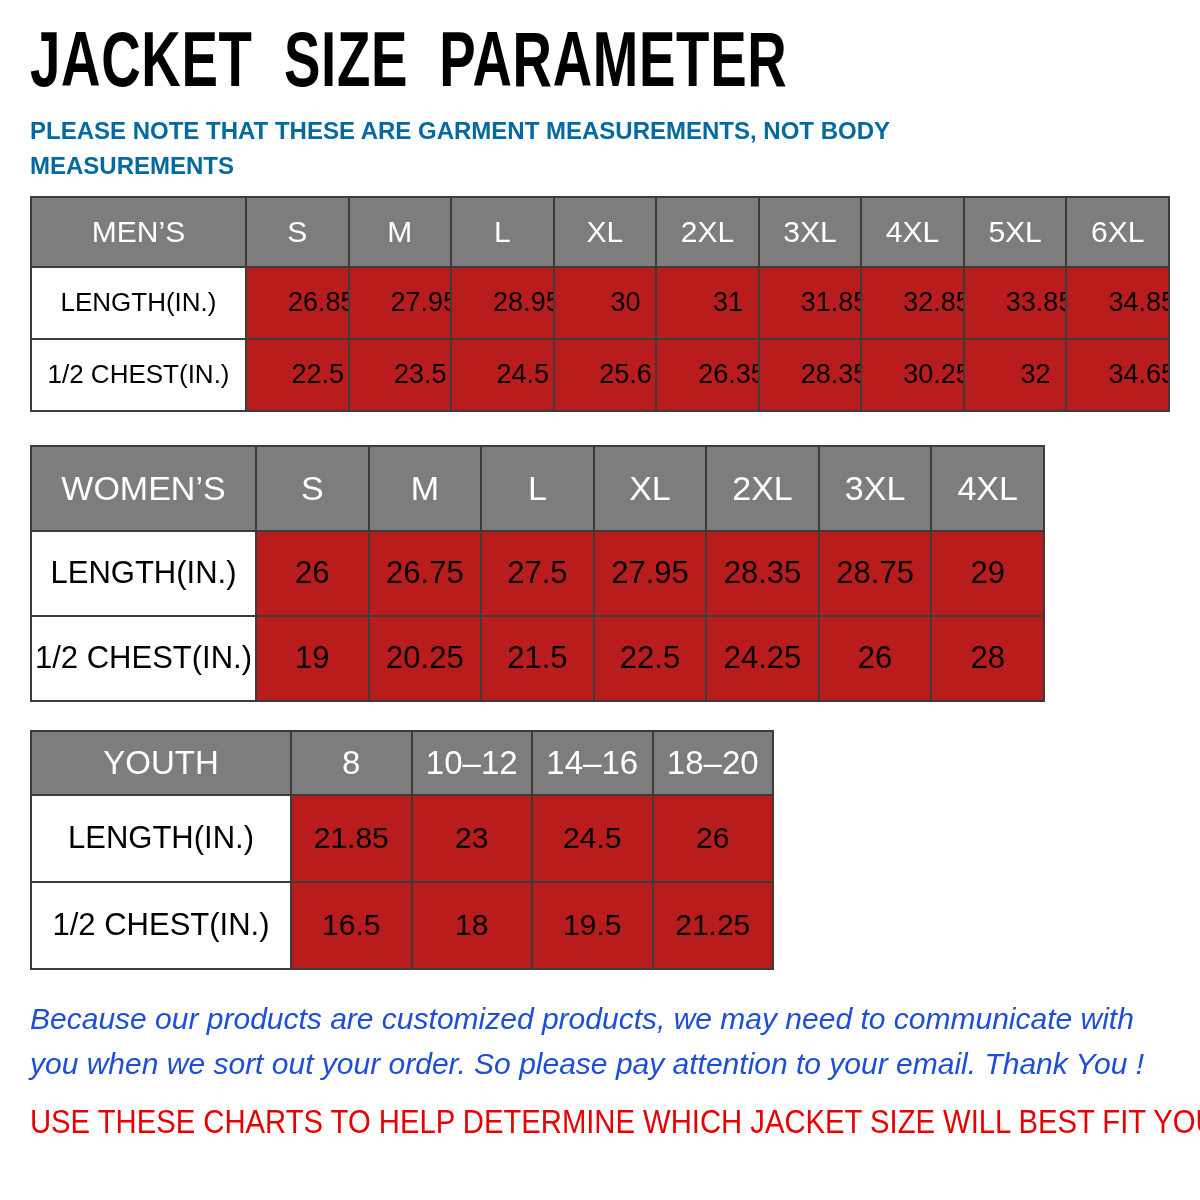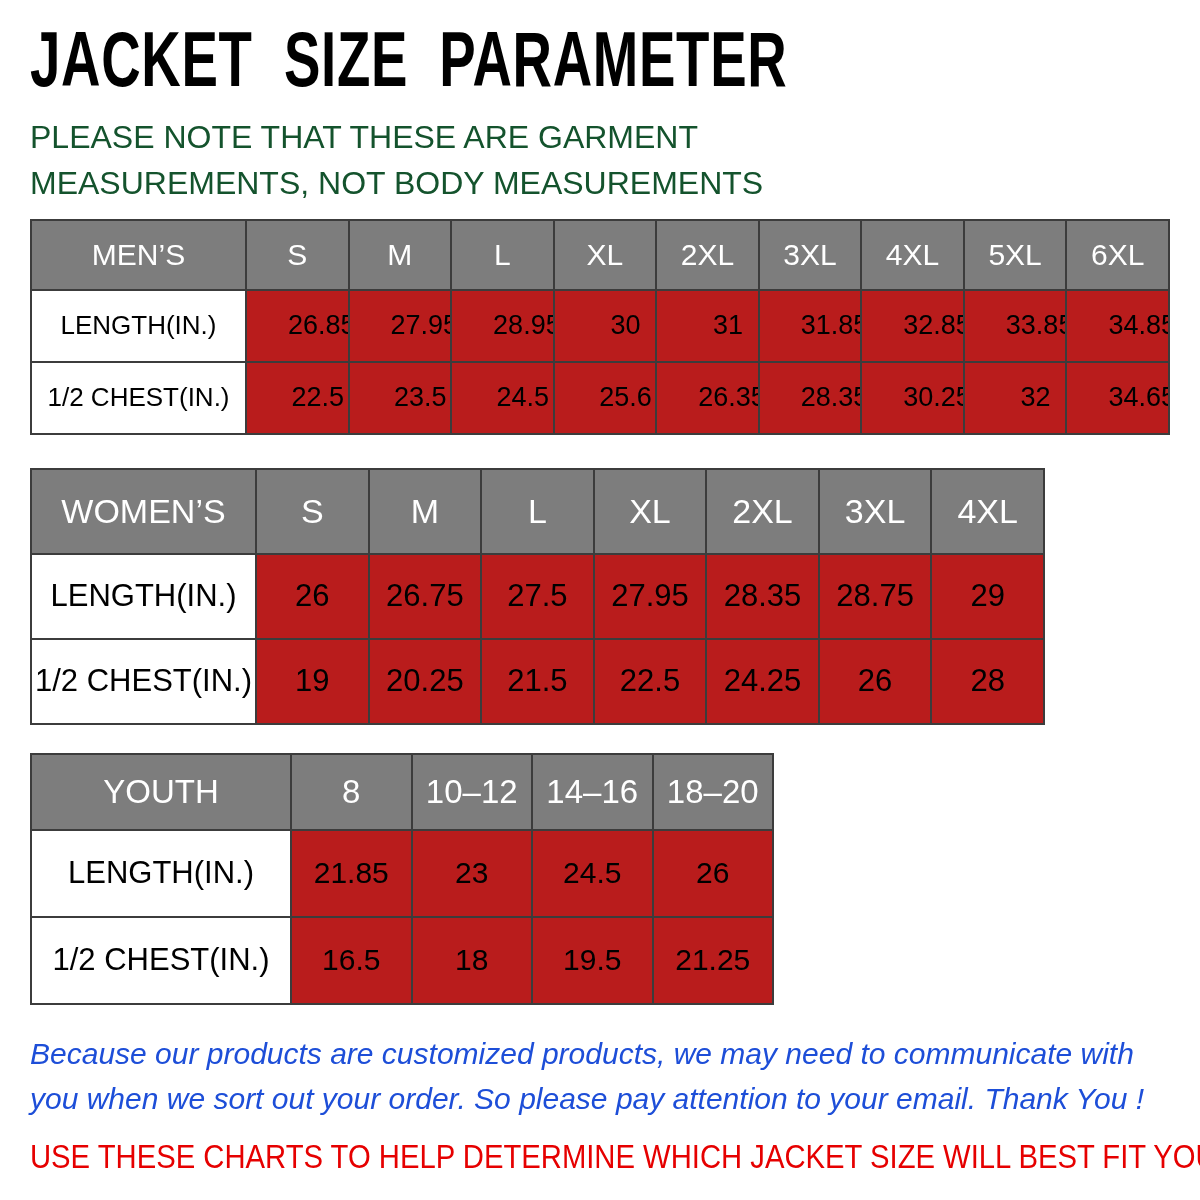--- a/index.html
+++ b/index.html
@@ -21,24 +21,24 @@
     color:#000000;
     letter-spacing:1px;
     word-spacing:22px;
     white-space:nowrap;
     transform:scaleX(0.70);
     transform-origin:left center;
   }
   .note {
     margin:16px 0 0 0;
     width:920px;
-    color:#14532d;
-    font-size:32px;
+    color:#0369a1;
+    font-size:24px;
     line-height:1.45;
-    font-weight:normal;
+    font-weight:bold;
   }
   table {
     border-collapse:collapse;
     table-layout:fixed;
     background:#b91c1c;
   }
   th, td {
     border:2px solid #3c3c3c;
     text-align:center;
     vertical-align:middle;
@@ -64,21 +64,21 @@
   .t-womens { width:1015px; margin-top:33px; }
   .t-womens col.first { width:225px; }
   .t-womens thead tr { height:85px; }
   .t-womens tbody tr { height:85px; }
   .t-womens thead th { font-size:34px; }
   .t-womens tbody th { font-size:31px; }
   .t-womens td { font-size:31px; }
 
   .t-youth { width:744px; margin-top:28px; }
   .t-youth col.first { width:260px; }
-  .t-youth thead tr { height:76px; }
+  .t-youth thead tr { height:64px; }
   .t-youth tbody tr { height:87px; }
   .t-youth thead th { font-size:33px; }
   .t-youth tbody th { font-size:31px; }
   .t-youth td { font-size:30px; }
 
   .footer-note {
     margin:26px 0 0 0;
     width:1160px;
     color:#1d4ed8;
     font-size:30px;

